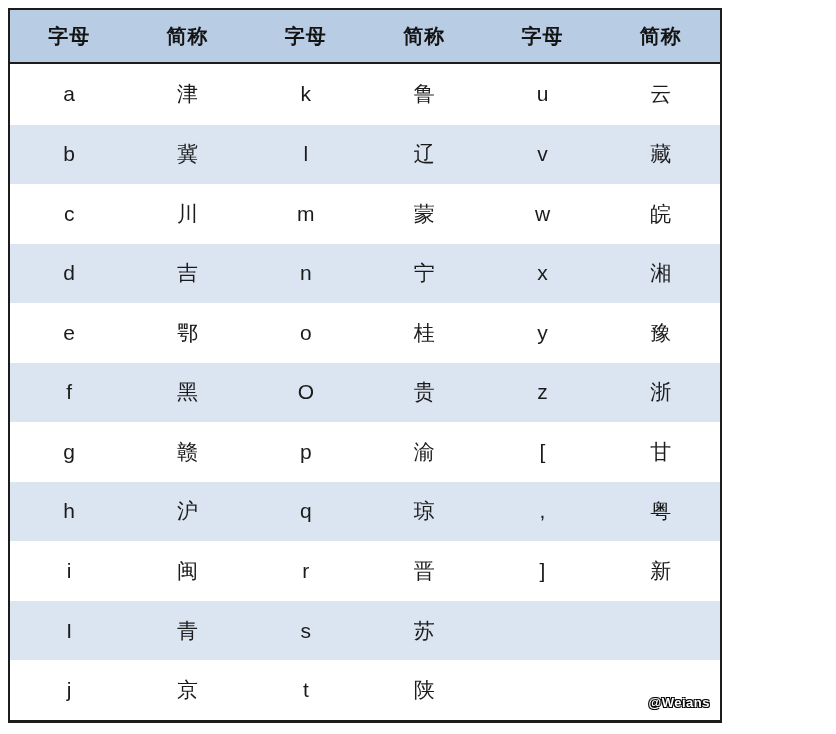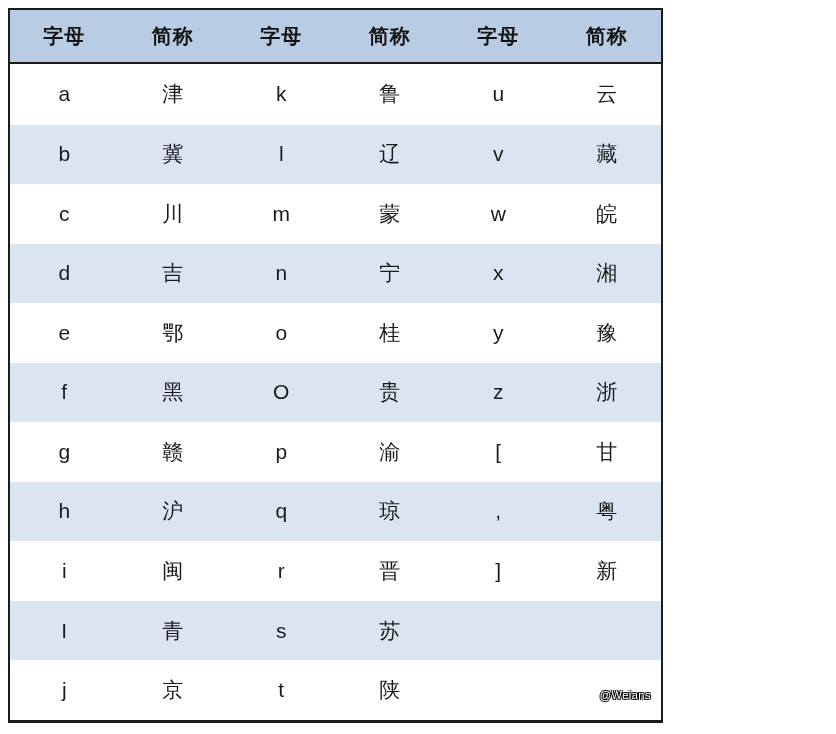--- a/index.html
+++ b/index.html
@@ -12,21 +12,21 @@
     position: relative;
     width: 836px;
     height: 734px;
     background: #ffffff;
     overflow: hidden;
   }
   .table-wrap {
     position: absolute;
     left: 8px;
     top: 8px;
-    width: 655px;
+    width: 714px;
     height: 715px;
     border: 2px solid #1c1c1c;
     border-bottom-width: 3px;
     box-sizing: border-box;
     background: #6d28d9;
   }
   table.province-table {
     width: 100%;
     height: 100%;
     border-collapse: collapse;
@@ -48,23 +48,23 @@
     font-size: 21px;
     color: #1b1b1b;
     background: #ffffff;
   }
   table.province-table tr.stripe td {
     background: #dbe5f1;
   }
   .watermark {
     position: absolute;
     right: 10px;
-    bottom: 19px;
-    font-size: 11px;
-    font-weight: normal;
+    bottom: 10px;
+    font-size: 13px;
+    font-weight: bold;
     letter-spacing: 0.5px;
     color: #ffffff;
     text-shadow:
       -1px -1px 0 #000,
        1px -1px 0 #000,
       -1px  1px 0 #000,
        1px  1px 0 #000,
        0 0 1px #000;
   }
 </style>

